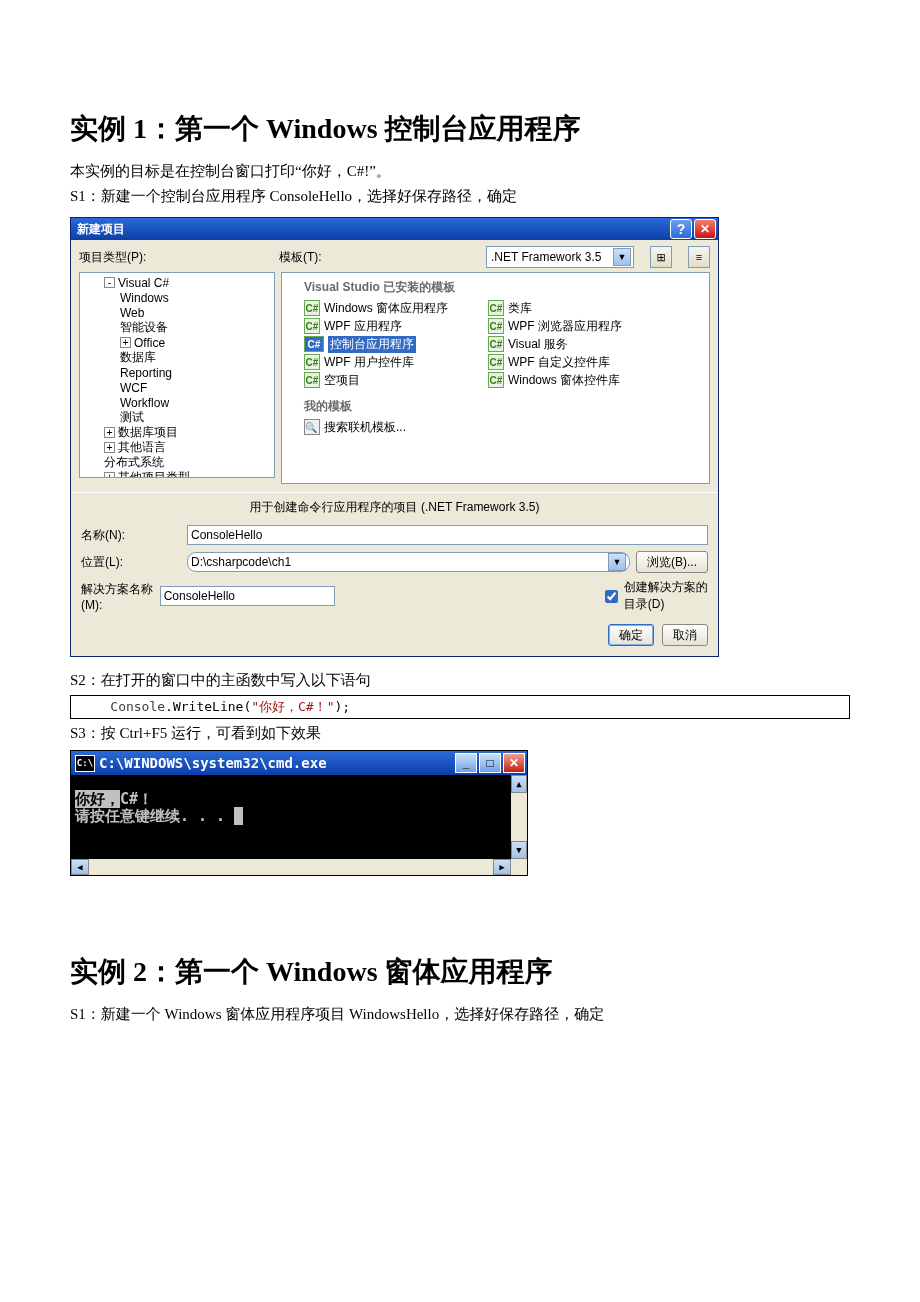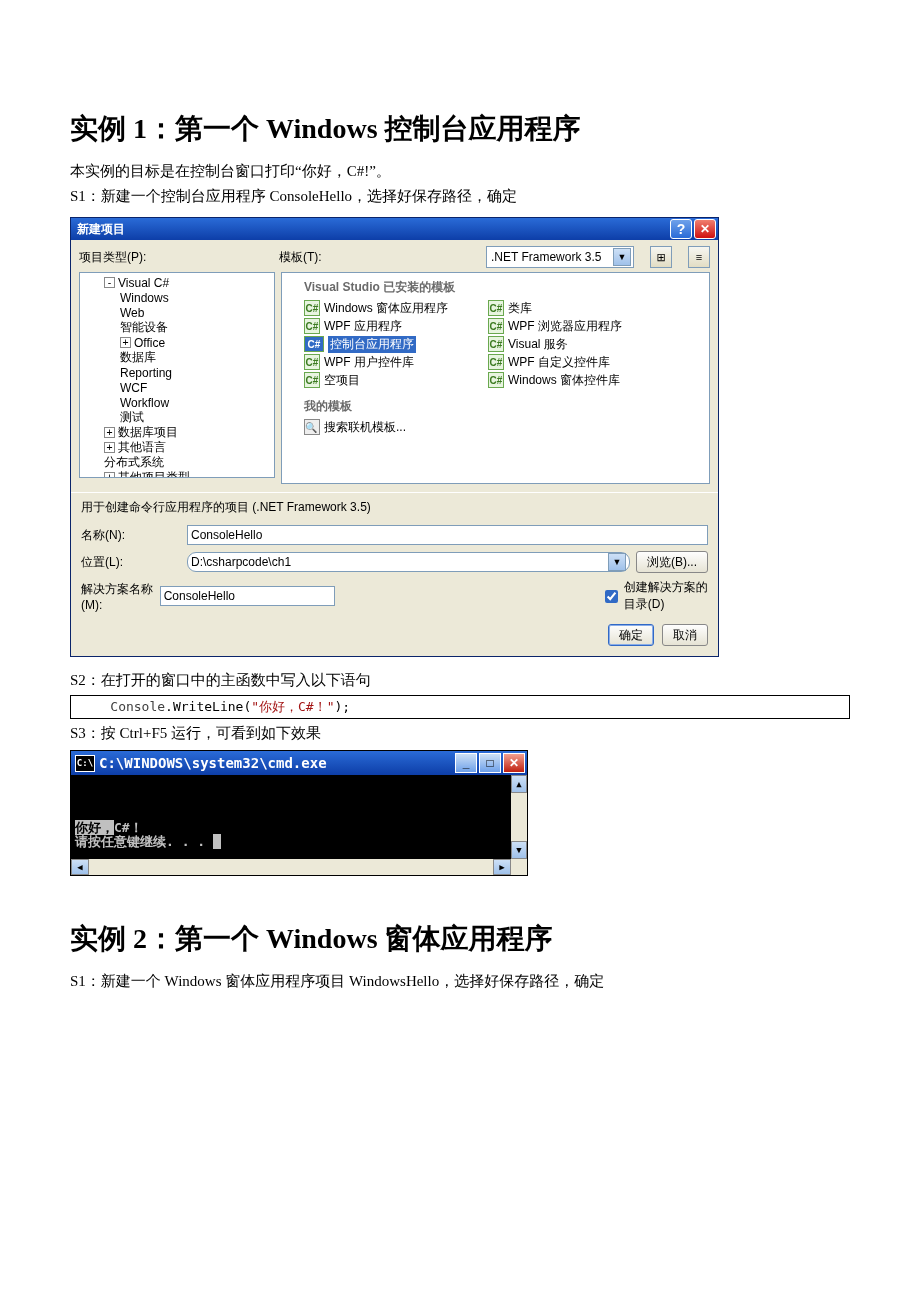--- a/index.html
+++ b/index.html
@@ -133,20 +133,21 @@
   .ico {
     width: 14px; height: 14px;
     display:inline-flex; align-items:center; justify-content:center;
     font-size: 10px; font-weight:bold;
     border:1px solid #6aa84f; color:#3b7a20; background:#e8f5e0;
   }
   .desc {
     border-top: 1px solid #fff;
     padding: 6px 10px;
     background:#ece9d8;
+    text-align:center;
   }
   .row {
     display:flex; align-items:center;
     padding: 3px 10px;
     gap: 6px;
   }
   .row .lbl { width: 100px; }
   .row input[type=text], .row .combo {
     height: 18px;
     border: 1px solid #7f9db9;
@@ -203,21 +204,21 @@
     display:flex;align-items:center;justify-content:center;
     font-size:12px; font-family: Arial;
   }
   .cmd-title .wbtn.close { background: linear-gradient(#f2a090,#c02010); color:#fff; font-weight:bold;}
   .cmd-title .cx { width:18px;height:15px; background:#000; color:#fff; font-size:9px; display:flex;align-items:center;justify-content:center; margin-right:4px; border:1px solid #fff;}
   .cmd-body {
     display:flex;
     background:#000;
     height: 84px;
   }
-  .cmd-txt { flex:1; color:#c0c0c0; padding: 10px 4px; font-size:13px; font-weight:bold; line-height:1.1;margin-top:36px;}
+  .cmd-txt { flex:1; color:#c0c0c0; padding: 16px 4px; font-size:15px; font-weight:bold; line-height:1.1;}
   .cmd-txt .hl { background:#c0c0c0; color:#000; }
   .vsb { width:16px; background:#ece9d8; display:flex; flex-direction:column; justify-content:space-between; }
   .vsb .arr { height:16px; background:linear-gradient(#cde0f6,#9fc1ea); border:1px solid #888; display:flex;align-items:center;justify-content:center; font-size:9px;}
   .hsb { height:16px; background:#ece9d8; display:flex; justify-content:space-between; }
   .hsb .arr { width:16px; background:linear-gradient(#cde0f6,#9fc1ea); border:1px solid #888; display:flex;align-items:center;justify-content:center; font-size:9px;}
   .grip { width:16px; height:16px; background:#ece9d8;}
 </style>
 </head>
 <body>
 
@@ -417,16 +418,16 @@
     </div>
     <div style="display:flex">
       <div class="hsb" style="flex:1">
         <div class="arr">◀</div>
         <div class="arr">▶</div>
       </div>
       <div class="grip"></div>
     </div>
   </div>
 
-  <h1 style="margin-top:44px">实例 2：第一个 Windows 窗体应用程序</h1>
+  <h1 style="margin-top:77px">实例 2：第一个 Windows 窗体应用程序</h1>
   <p class="instr">S1：新建一个 Windows 窗体应用程序项目 WindowsHello，选择好保存路径，确定</p>
 
 </div>
 
 </body></html>

